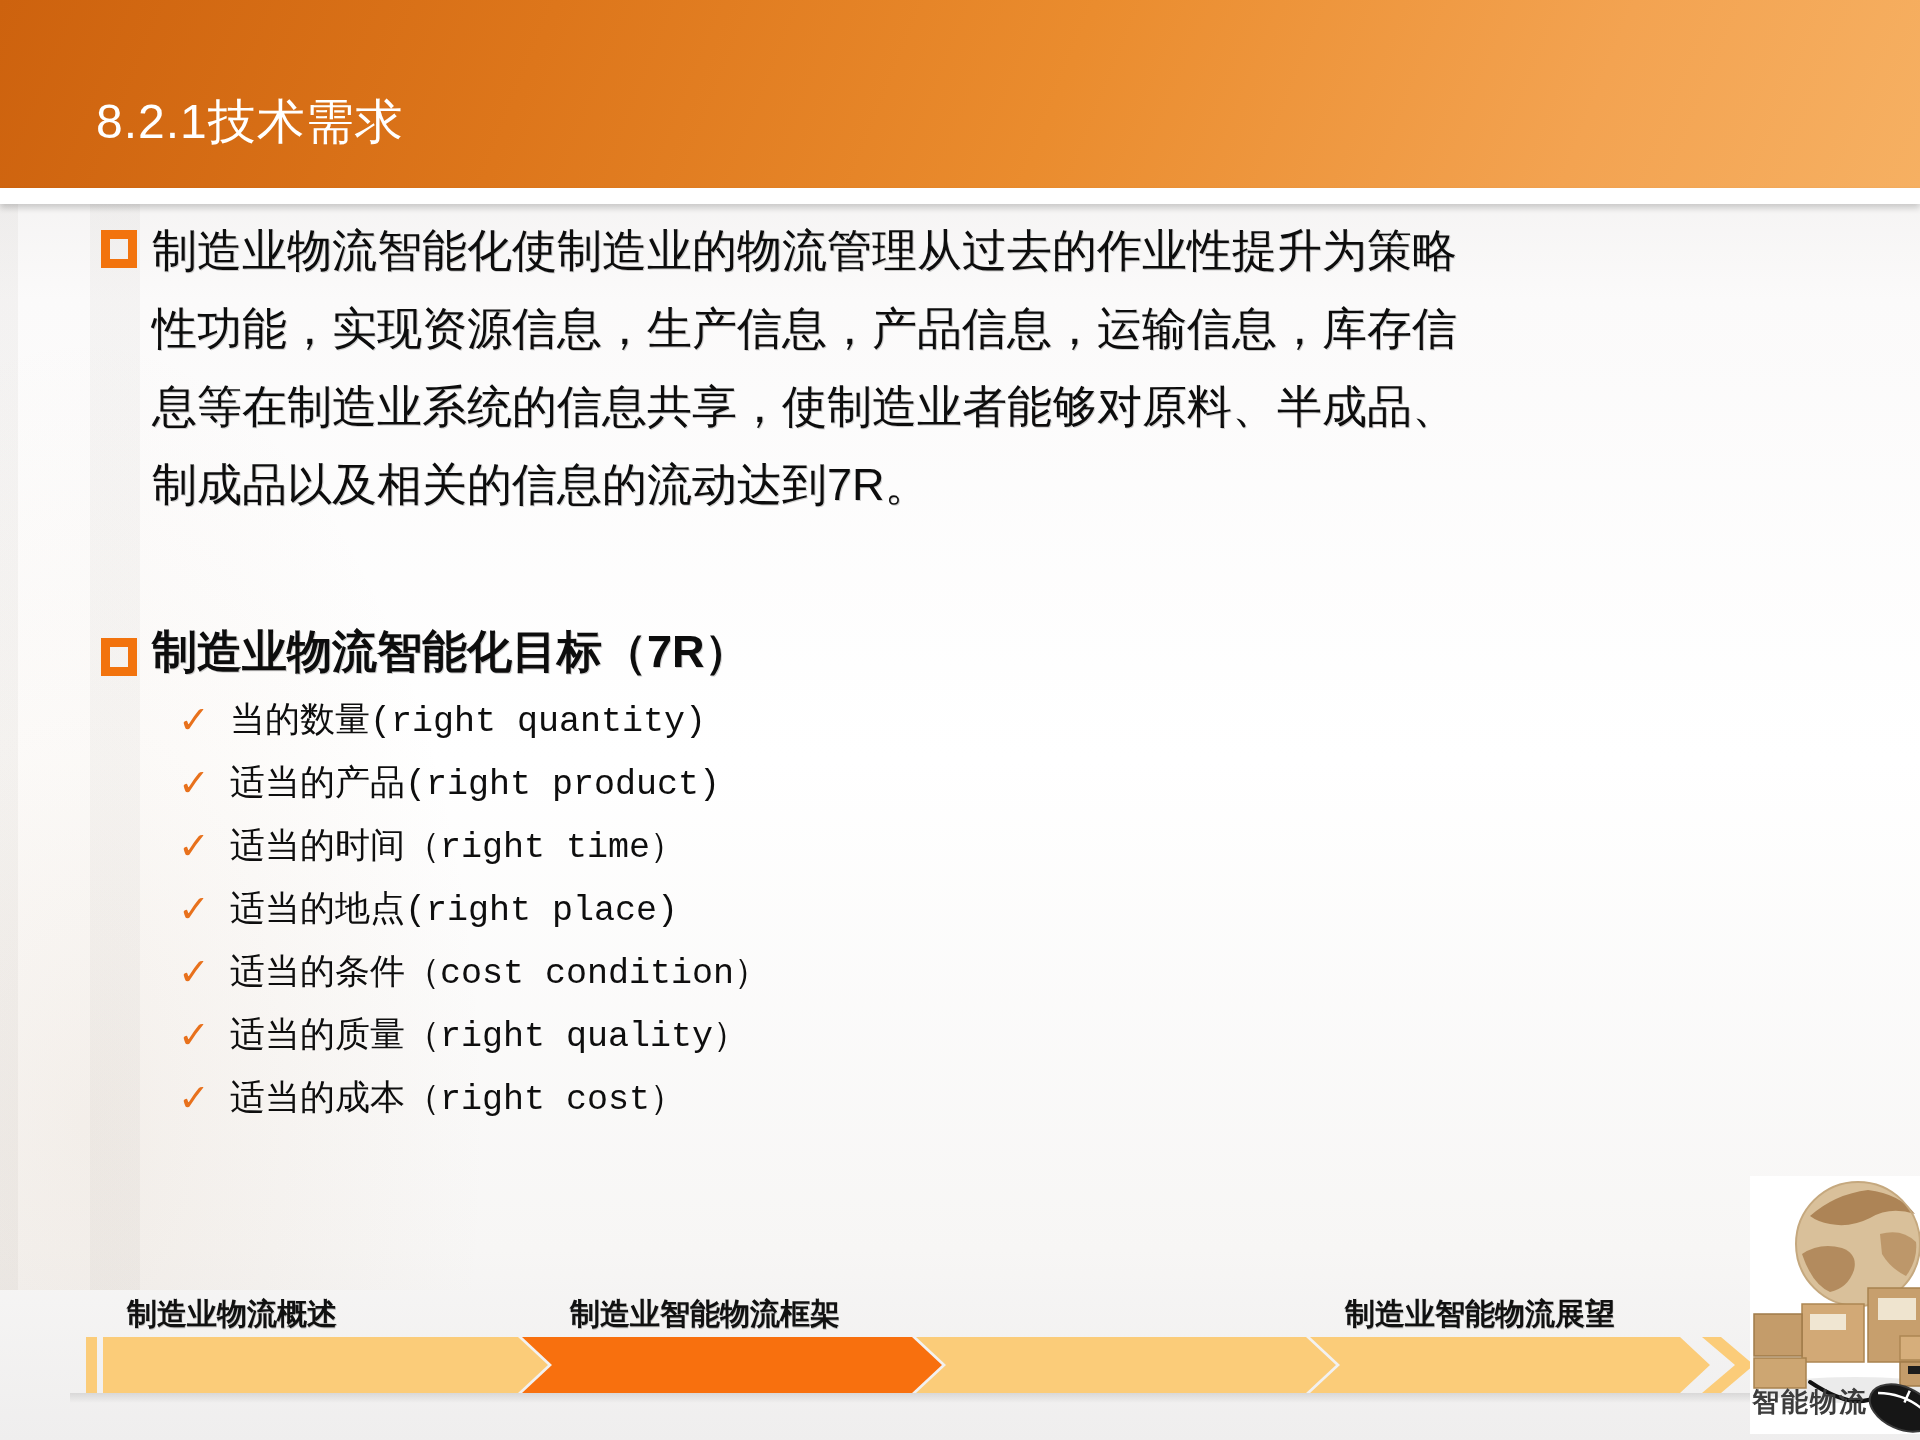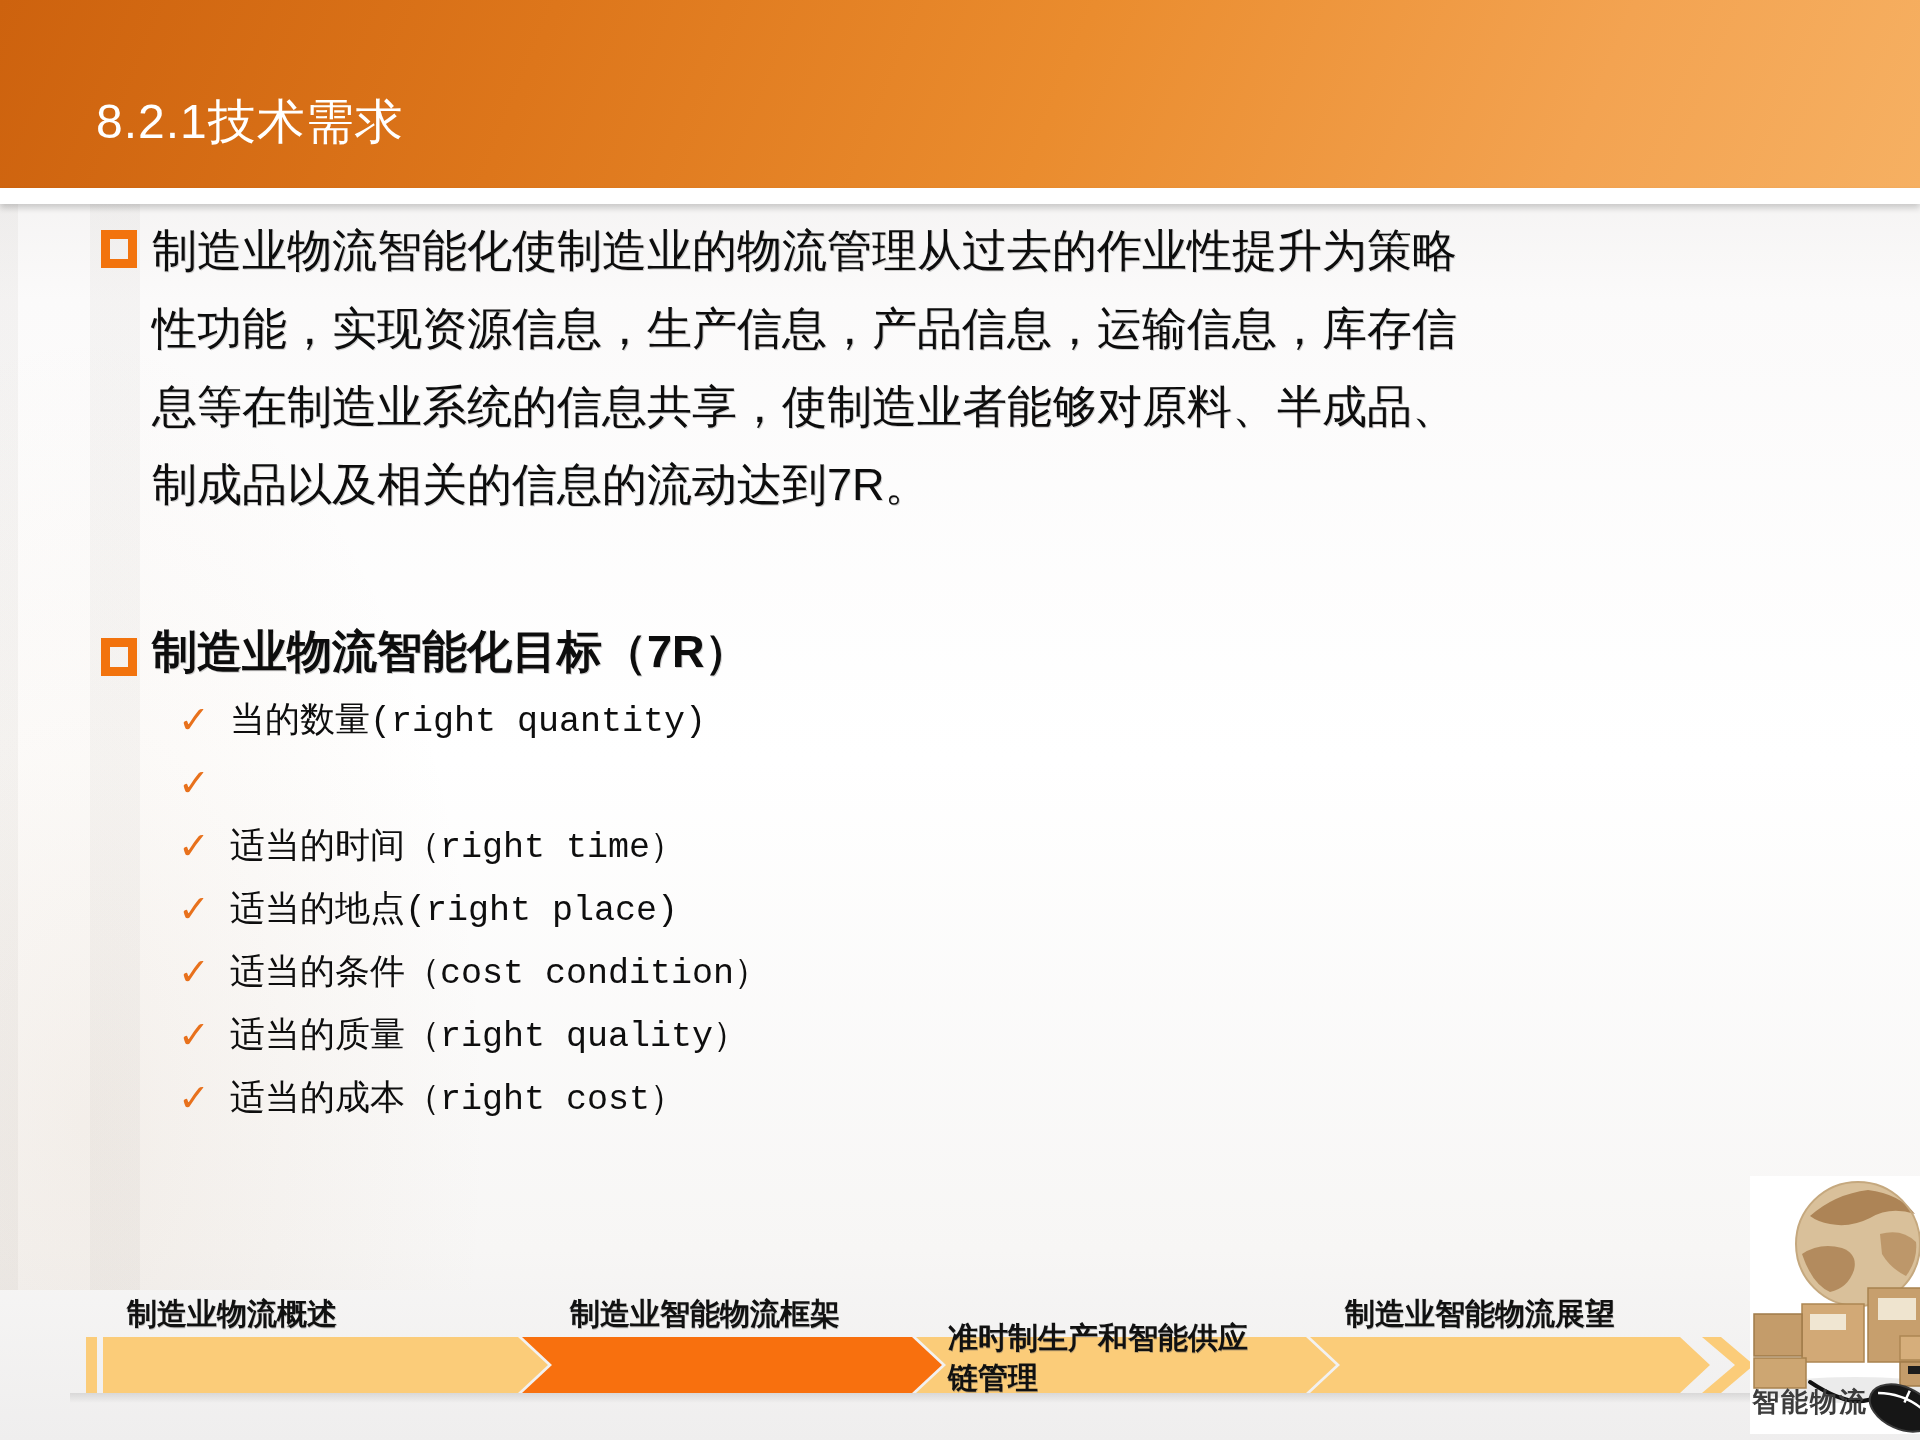--- a/index.html
+++ b/index.html
@@ -103,20 +103,21 @@
   <span class="bullet-square b2"></span>
   <div class="para-2">制造业物流智能化目标（7R）</div>
 
   <ul class="check-list">
     <li class="check-item">
       <span class="check-icon">✓</span>
       <span class="check-text">当的数量(right quantity)</span>
     </li>
     <li class="check-item">
       <span class="check-icon">✓</span>
+      <span class="check-text">适当的产品(right product)</span>
     </li>
     <li class="check-item">
       <span class="check-icon">✓</span>
       <span class="check-text">适当的时间（right time）</span>
     </li>
     <li class="check-item">
       <span class="check-icon">✓</span>
       <span class="check-text">适当的地点(right place)</span>
     </li>
     <li class="check-item">
@@ -136,21 +137,20 @@
   <div class="nav-bar">
     <div class="nav-stripe"></div>
     <div class="tab tab1 tab-first tab-yellow"></div>
     <div class="tab tab2 tab-mid tab-orange"></div>
     <div class="tab tab3 tab-mid tab-yellow"></div>
     <div class="tab tab4 tab-mid tab-yellow"></div>
     <div class="nav-end-chevron"></div>
   </div>
   <span class="tab-label tab-label-1">制造业物流概述</span>
   <span class="tab-label tab-label-2">制造业智能物流框架</span>
-  <span class="tab-label tab-label-3">准时制生产和智能供应链管理</span>
   <span class="tab-label tab-label-4">制造业智能物流展望</span>
 
   <div class="logo">
     <svg width="210" height="258" viewBox="0 0 210 258">
 
       <rect x="0" y="0" width="210" height="258" fill="#ffffff"></rect>
 
       <circle cx="108" cy="68" r="62" fill="#d9c09a"></circle>
       <path d="M60 40 Q85 18 118 14 Q150 18 165 38 Q140 30 120 42 Q100 52 80 48 Q68 46 60 40 Z" fill="#a5794a" opacity="0.85"></path>
       <path d="M52 78 Q70 66 92 72 Q108 78 104 94 Q98 112 80 116 Q62 108 52 78 Z" fill="#a5794a" opacity="0.75"></path>

